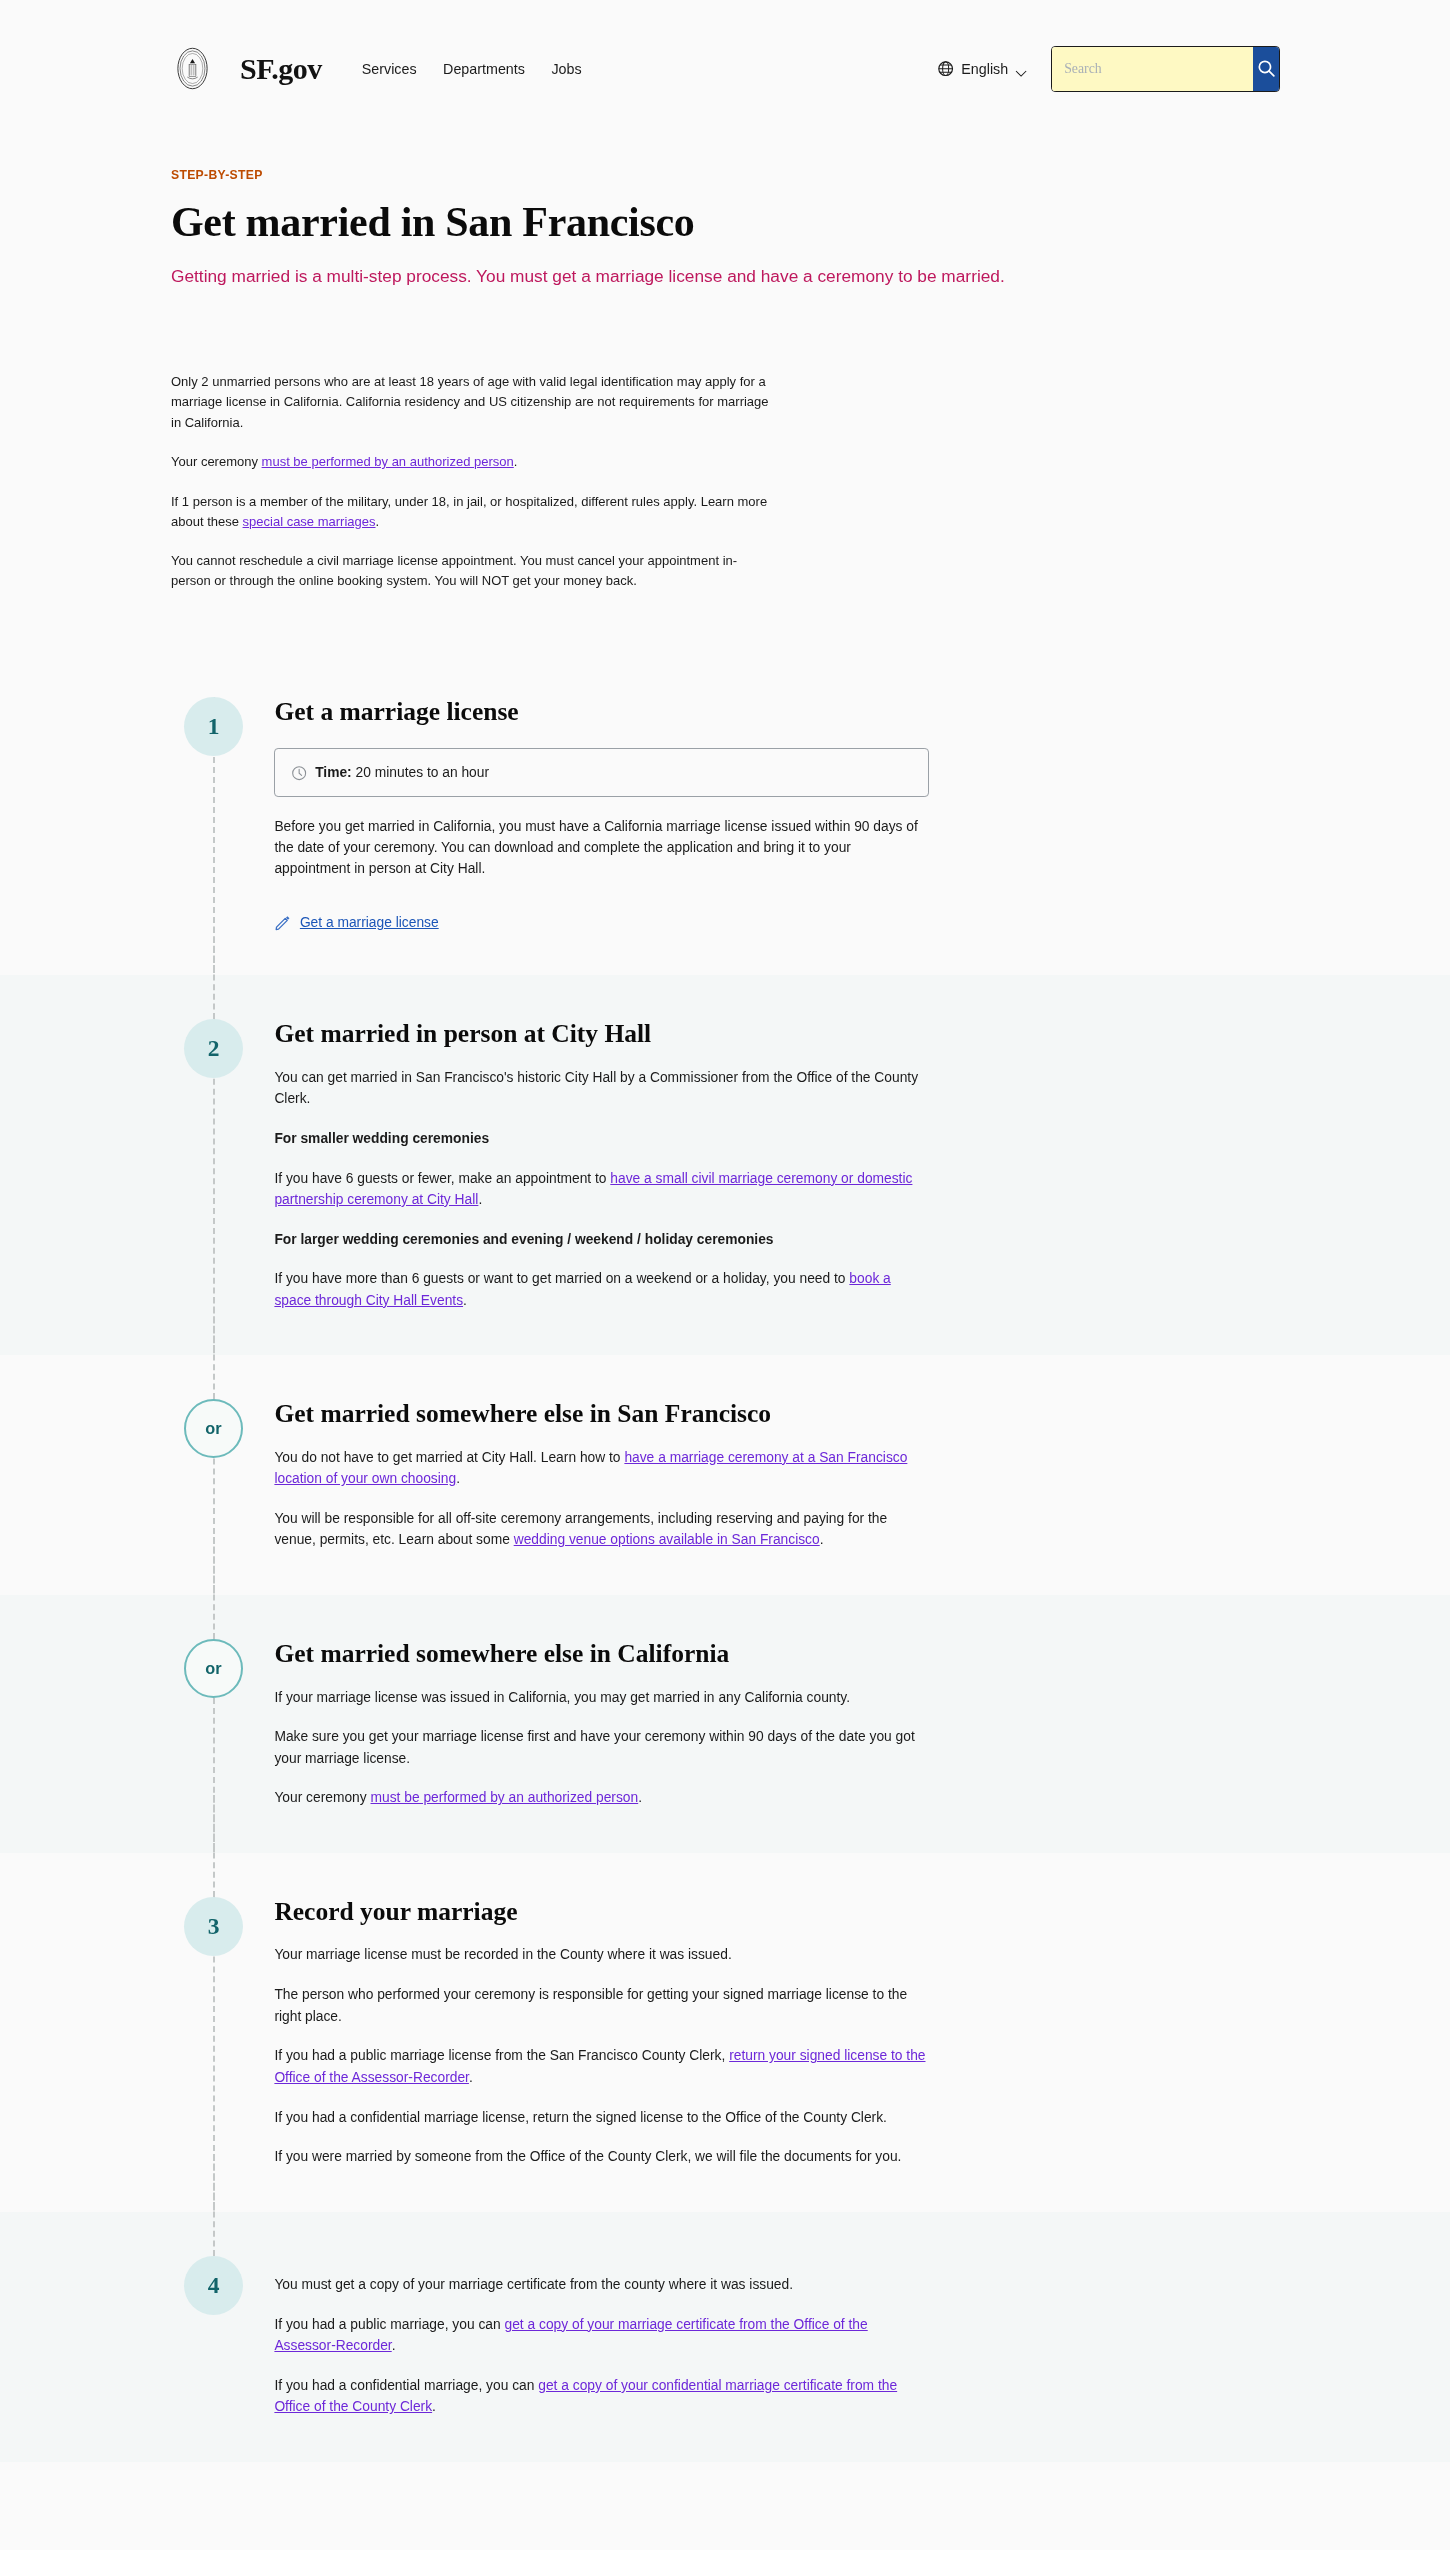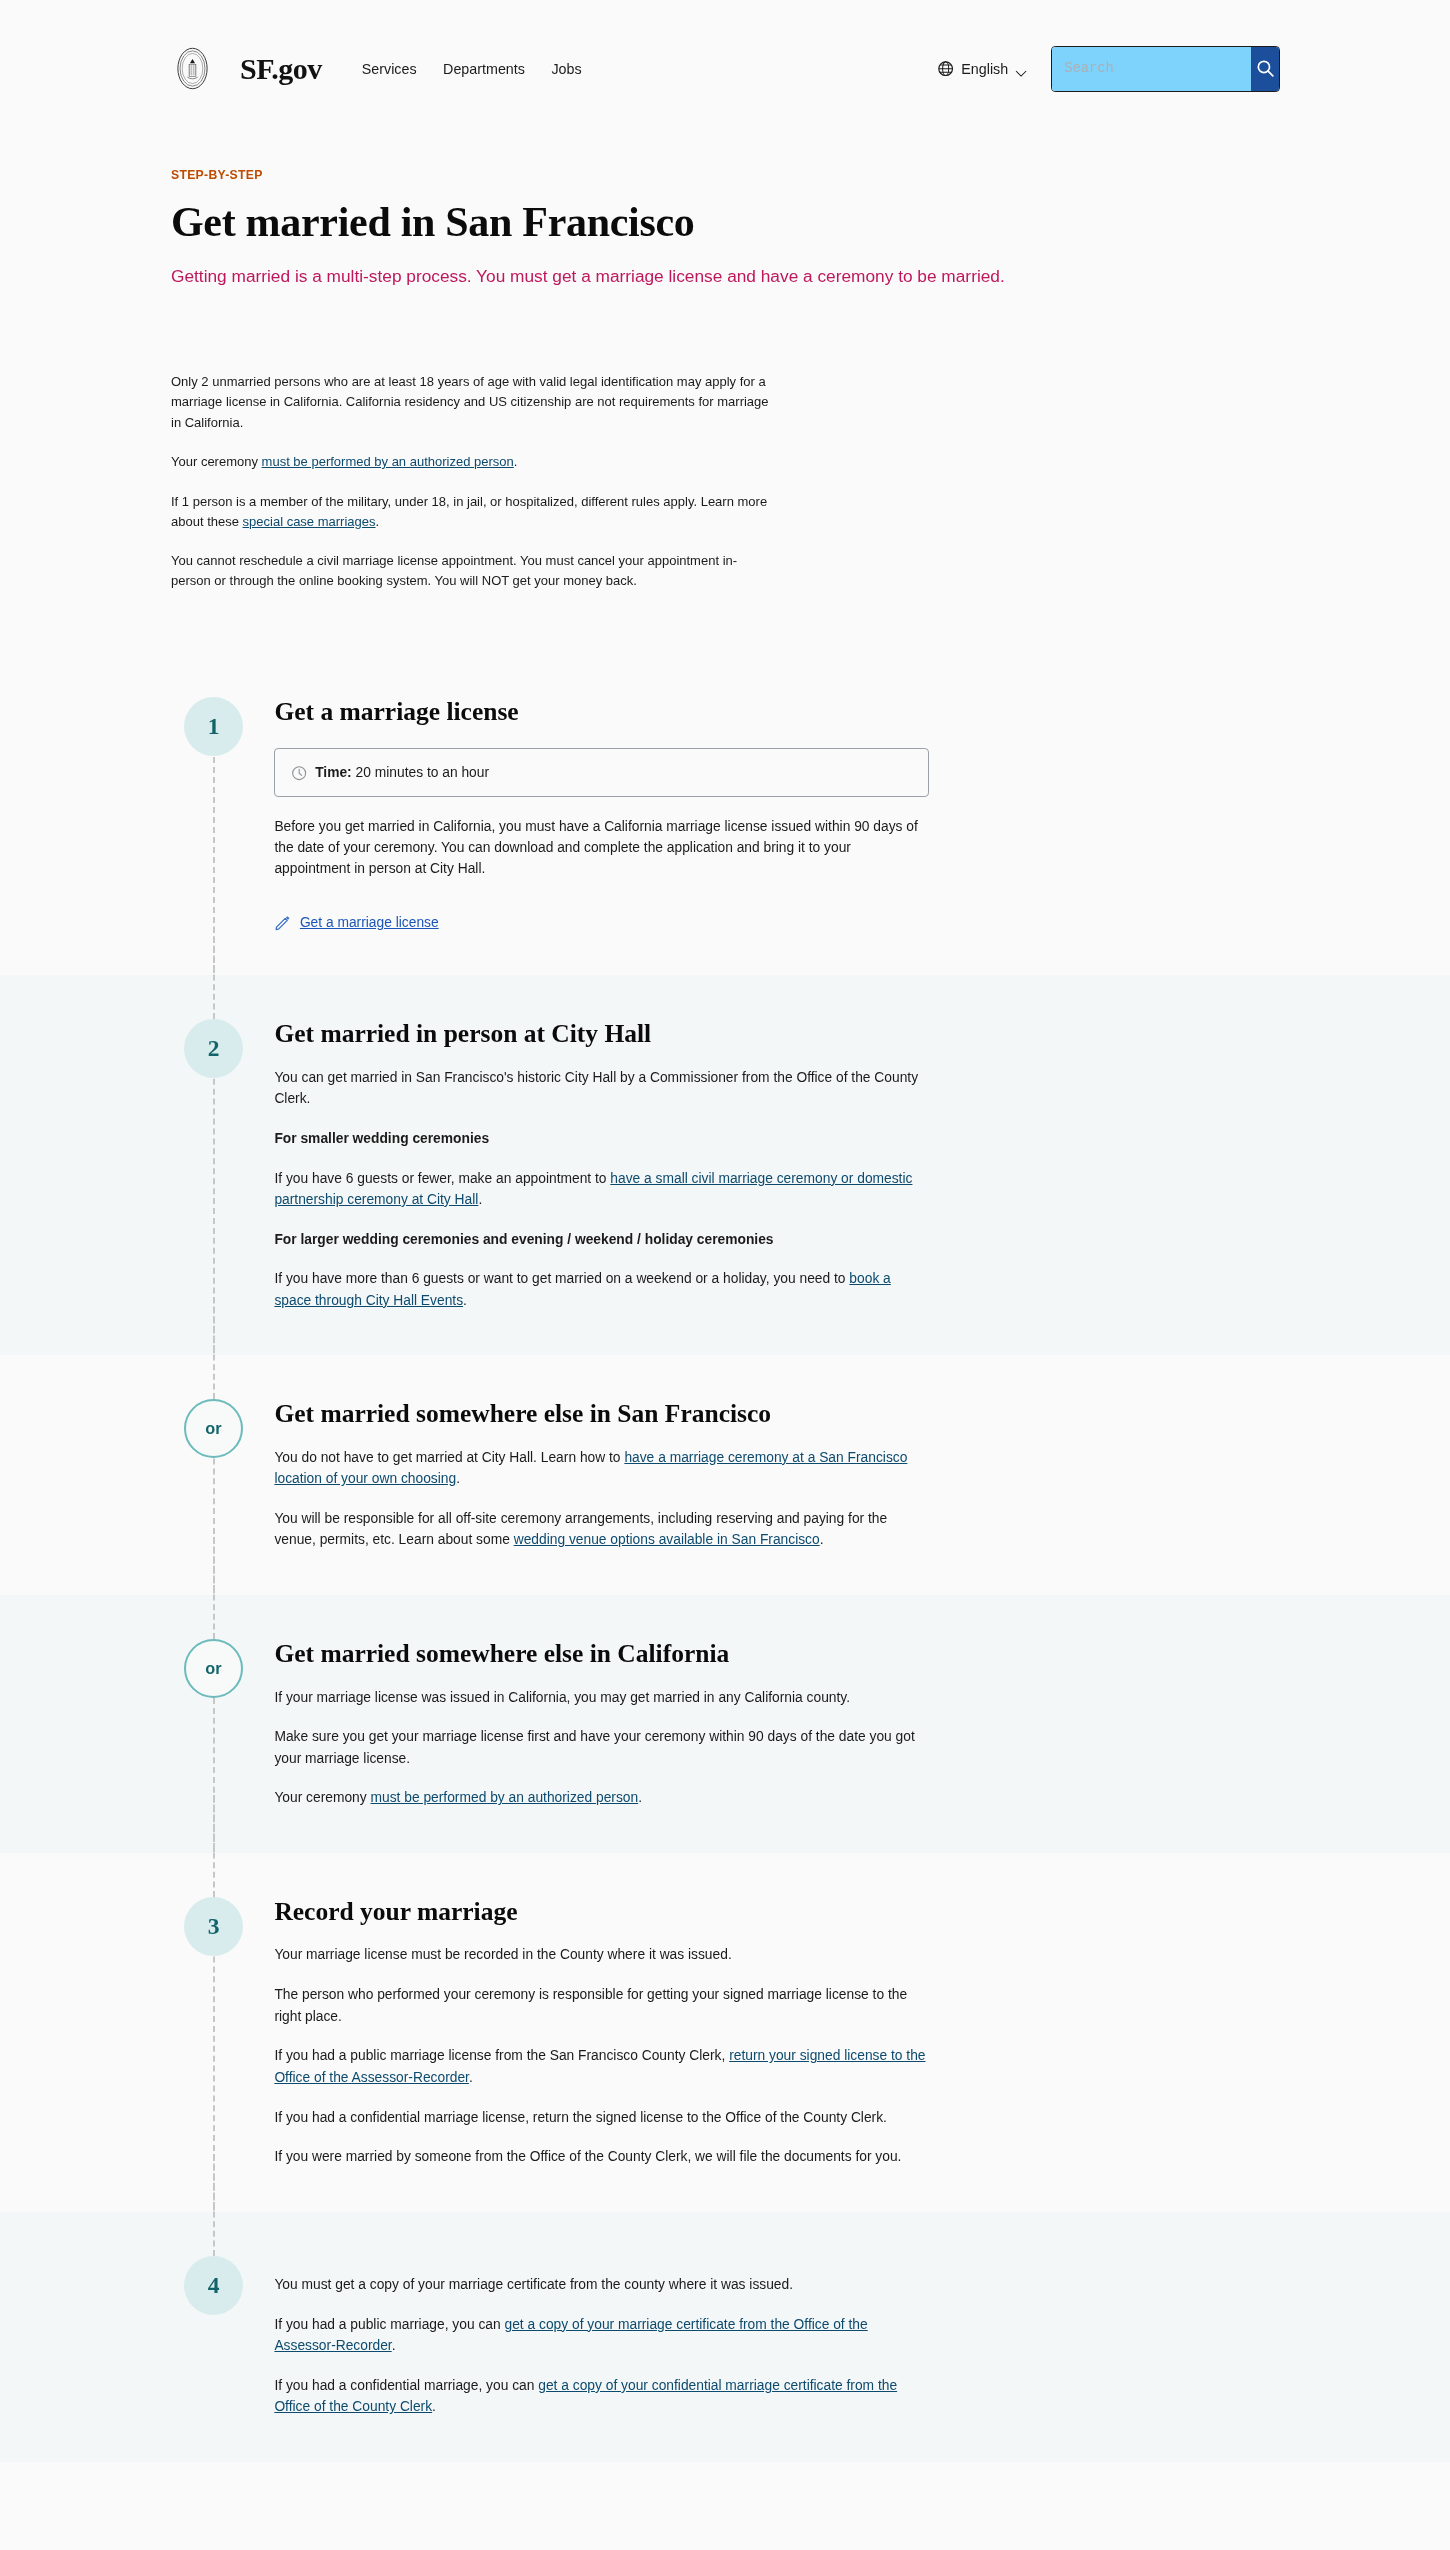--- a/index.html
+++ b/index.html
@@ -60,23 +60,23 @@
     border-radius: 4.1px;
     overflow: hidden;
     background: #fff;
   }
   .searchbox input {
     flex: 1 1 auto;
     border: 0;
     outline: none;
     font-size: 13.8px;
     padding: 0 12.2px;
-    font-family: Liberation Mono, monospace;
+    font-family: Liberation Serif, serif;
     color: #1b1b1b;
-    background: #7dd3fc;
+    background: #fef9c3;
   }
   .searchbox input::placeholder { color: #a9b0b7; }
   .search-btn {
     width: 49px;
     background: #1b4e9b;
     border: 0;
     display: flex;
     align-items: center;
     justify-content: center;
     cursor: pointer;
@@ -103,21 +103,21 @@
   }
   .page-desc {
     font-size: 17.3px;
     line-height: 1.5;
     color: #be185d;
     margin-top: 19.4px;
     max-width: 1097px;
   }
   .intro-body { margin-top: 82px; max-width: 602px; }
   .intro-body p { font-size: 13px; line-height: 1.55; margin-bottom: 19.4px; color: #1b1b1b; }
-  a.link { color: #0c4a6e; text-decoration: underline; }
+  a.link { color: #6d28d9; text-decoration: underline; }
 
   
   .steps { margin-top: 61px; }
   .step-section { padding: 0 171px; position: relative; }
   .step-section.tinted { background: #f4f7f7; }
   .step-section.plain { background: #fafafa; }
   .step-inner {
     display: flex;
     position: relative;
     padding-top: 44px;

